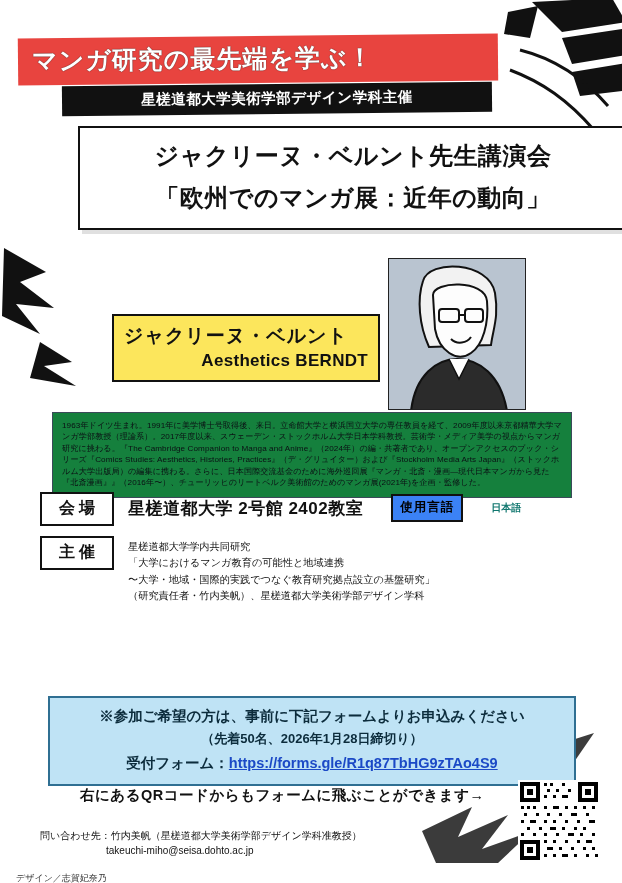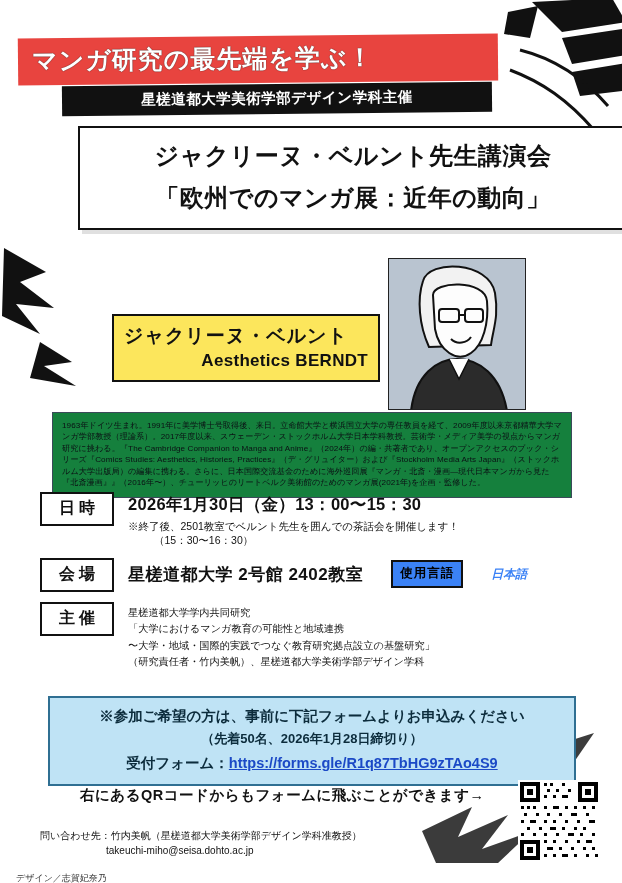--- a/index.html
+++ b/index.html
@@ -197,24 +197,23 @@
   }
   .lang-label {
     border: 2px solid #111;
     background: #3b82f6;
     font-size: 12.5px;
     font-weight: bold;
     padding: 3px 7px 4px 7px;
     letter-spacing: 1px;
   }
   .lang-value {
-    font-size: 12px;
-    font-weight: bold;
-    color: #3b82f6;
-    font-style: italic;
+    font-size: 10px;
+    font-weight: bold;
+    color: #0f766e;
   }
   .host-lines {
     font-size: 10.2px;
     color: #111;
     line-height: 1.5;
     padding-top: 1px;
   }
 
   
   .apply-box {
@@ -356,28 +355,20 @@
     <div class="name-ja">ジャクリーヌ・ベルント</div>
     <div class="name-en">Aesthetics BERNDT</div>
   </div>
 
   <div class="bio-box">
     <p>1963年ドイツ生まれ。1991年に美学博士号取得後、来日。立命館大学と横浜国立大学の専任教員を経て、2009年度以来京都精華大学マンガ学部教授（理論系）。2017年度以来、スウェーデン・ストックホルム大学日本学科教授。芸術学・メディア美学の視点からマンガ研究に挑わる。『The Cambridge Companion to Manga and Anime』（2024年）の編・共著者であり、オープンアクセスのブック・シリーズ『Comics Studies: Aesthetics, Histories, Practices』（デ・グリュイター）および『Stockholm Media Arts Japan』（ストックホルム大学出版局）の編集に携わる。さらに、日本国際交流基金のために海外巡回展『マンガ・北斎・漫画―現代日本マンガから見た『北斎漫画』』（2016年〜）、チューリッヒのリートベルク美術館のためのマンガ展(2021年)を企画・監修した。</p>
   </div>
 
   <div class="info-table">
 
-    <div class="info-row">
-      <div class="info-label">日時</div>
-      <div class="info-value">
-        <div class="dt-main">2026年1月30日（金）13：00〜15：30</div>
-        <div class="dt-sub">※終了後、2501教室でベルント先生を囲んでの茶話会を開催します！</div>
-        <div class="dt-sub2">（15：30〜16：30）</div>
-      </div>
-    </div>
 
     <div class="info-row">
       <div class="info-label">会場</div>
       <div class="info-value">
         <div class="venue-line">
           <span class="venue-text">星槎道都大学 2号館 2402教室</span>
           <span class="lang-label">使用言語</span>
           <span class="lang-value">日本語</span>
         </div>
       </div>

